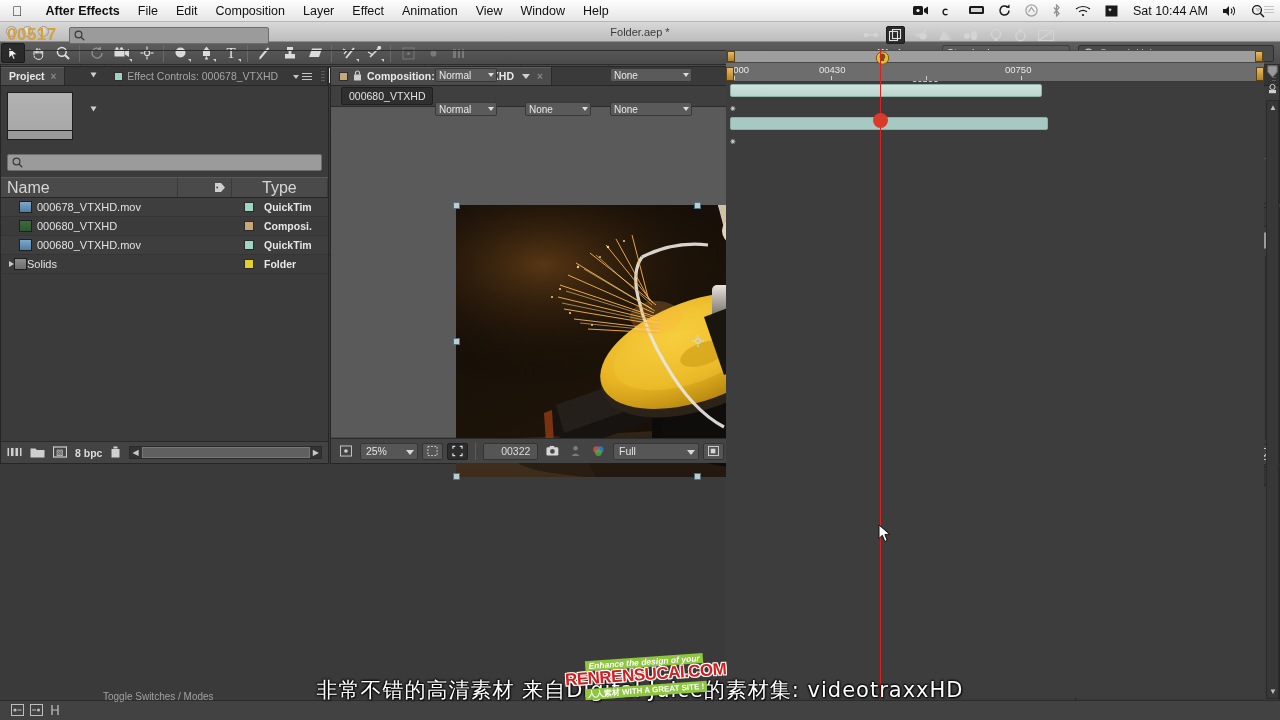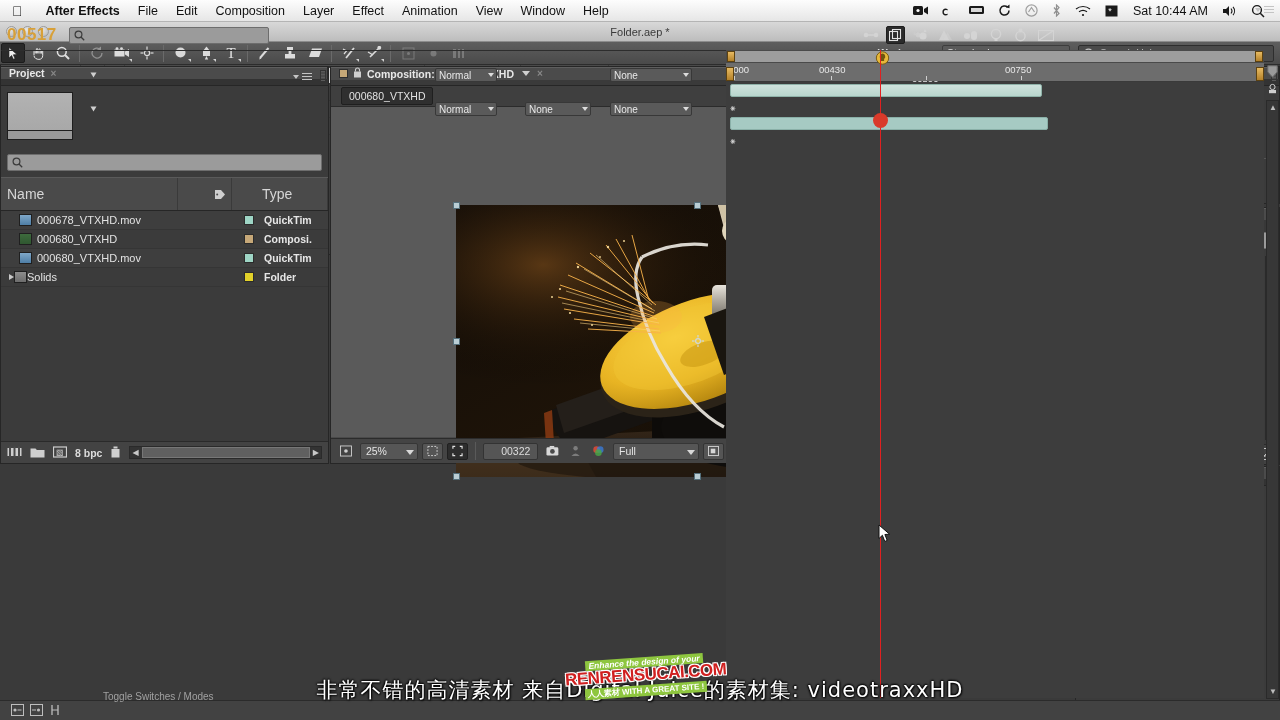--- a/index.html
+++ b/index.html
@@ -66,21 +66,21 @@
   .ws-select .dd { position: absolute; right: 3px; width: 0; height: 0;
     border-left: 4px solid transparent; border-right: 4px solid transparent;
     border-top: 5px solid #d8d8d8; }
   .help-search { width: 196px; height: 17px; margin-left: 8px;
     background: #4a4a4a; border: 1px solid #2e2e2e; border-radius: 2px;
     display: flex; align-items: center; padding: 0 5px; gap: 5px; color: #bbb; font-size: 10.5px; }
 
   
   .panel { position: absolute; background: #3b3b3b; border: 1px solid #262626; }
   .ptabs { height: 19px; background: #333; display: flex; align-items: stretch;
-           border-bottom: 1px solid #262626; position: relative; flex-direction: column; }
+           border-bottom: 1px solid #262626; position: relative; }
   .ptab { display: flex; align-items: center; gap: 4px; padding: 0 8px;
           font-size: 10.5px; color: #a5a5a5; background: #383838;
           border-right: 1px solid #2a2a2a; }
   .ptab.active { background: #4b4b4b; color: #e8e8e8; font-weight: bold;
                  box-shadow: inset 0 1px 0 #5e5e5e; }
   .ptab .x { color: #888; font-size: 10px; margin-left: 2px; }
   .ptab .sw { width: 9px; height: 9px; background: #9cd3c2; border: 1px solid #2e2e2e; }
   .ptab .swg { width: 9px; height: 9px; background: #c6a878; border: 1px solid #2e2e2e; }
   .pmenu-wrap { position: absolute; right: 14px; top: 0; height: 19px;
     display: flex; align-items: center; gap: 3px; }
@@ -92,23 +92,23 @@
     background: repeating-linear-gradient(#5a5a5a 0 1px, transparent 1px 3px);
     border: 1px solid #333; }
 
   
   #project { left: 0; top: 66px; width: 329px; height: 398px; }
   .thumb-area { height: 62px; padding: 6px 0 0 6px; }
   .thumb { width: 66px; height: 48px; background: #a9a9a9; border: 1px solid #1e1e1e; }
   .searchbox { margin: 6px; height: 17px; background: #9b9b9b; border: 1px solid #6d6d6d;
     display: flex; align-items: center; padding: 0 4px; gap: 4px; border-radius: 2px; }
   .searchbox .mag { color: #3b3b3b; }
-  .col-head { display: flex; height: 34px; background: #4a4a4a;
+  .col-head { display: flex; height: 21px; background: #4a4a4a;
      border-top: 1px solid #5a5a5a; border-bottom: 1px solid #262626;
-     align-items: center; font-size: 14px; color: #d6d6d6; gap: 24px; }
+     align-items: center; font-size: 16px; color: #d6d6d6; gap: 24px; }
   .col-head .c { padding-left: 6px; border-right: 1px solid #3a3a3a; height: 100%;
      display: flex; align-items: center; }
   .prow { display: flex; height: 19px; align-items: center; font-size: 11px;
      color: #e2e2e2; border-bottom: 1px solid #353535; }
   .prow:nth-child(odd) { background: #3e3e3e; }
   .prow .nm { flex: 1; display: flex; align-items: center; gap: 5px; padding-left: 18px; }
   .prow .lblsw { width: 10px; height: 10px; border: 1px solid #2b2b2b; }
   .prow .tp { width: 64px; font-weight: bold; font-size: 10.5px; color: #e6e6e6;
      overflow: hidden; white-space: nowrap; }
   .ficon { width: 13px; height: 12px; border: 1px solid #1f1f1f; display: inline-block; }
@@ -493,20 +493,24 @@
         <span>Search Help</span>
       </div>
     </div>
   </div>
 
   <div class="panel" id="project">
     <div class="ptabs">
       <div class="ptab active">
         <span>Project</span>
         <span class="x">×</span>
+      </div>
+      <div class="ptab" style="flex:1;justify-content:center;">
+        <span class="sw"></span>
+        <span>Effect Controls: 000678_VTXHD</span>
       </div>
       <div class="pmenu-wrap" style="right:16px;">
         <span class="tri"></span>
         <span class="bars">
             <i></i>
             <i></i>
             <i></i>
           </span>
       </div>
       <div class="grip"></div>

